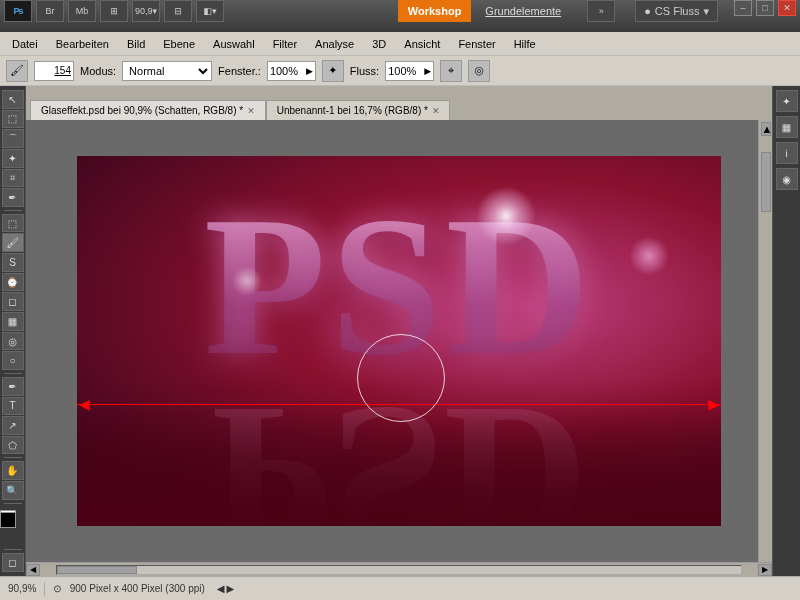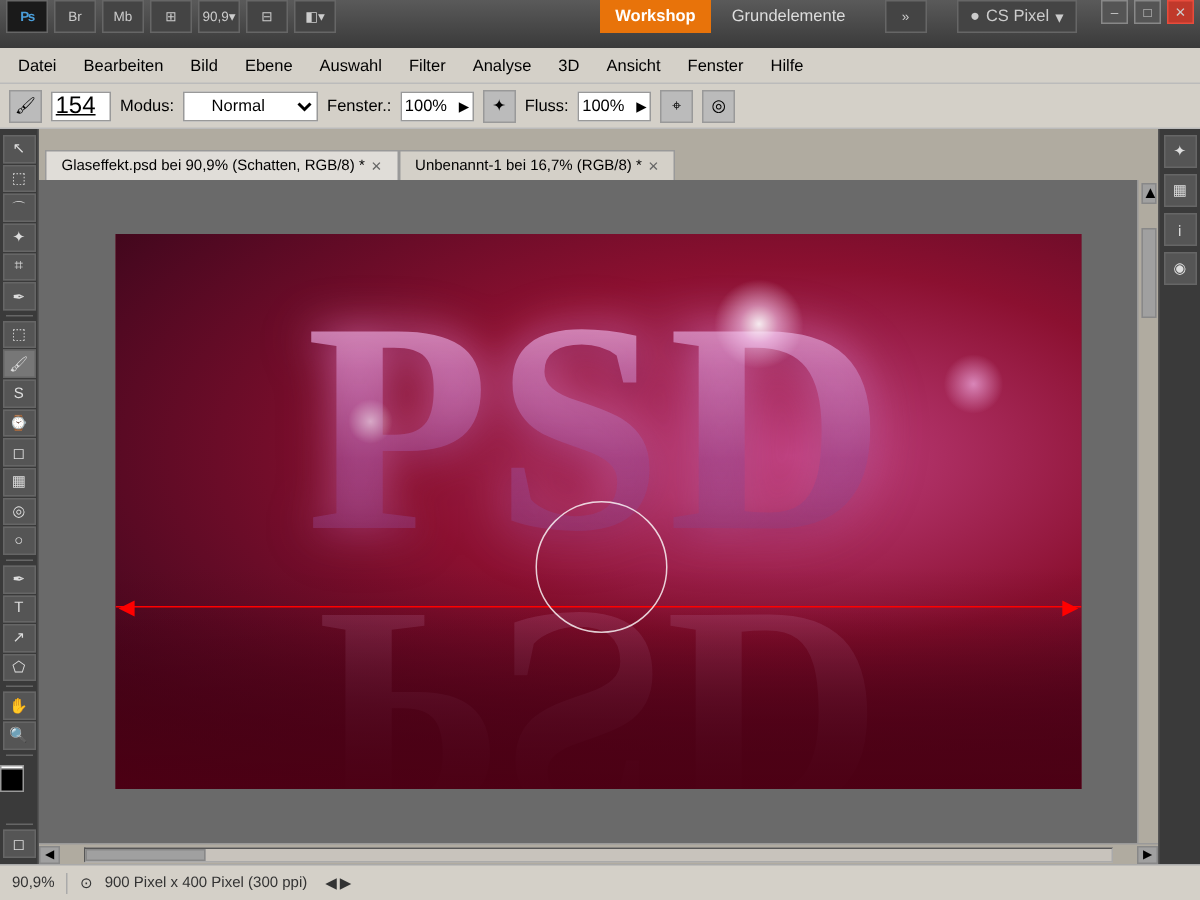--- a/index.html
+++ b/index.html
@@ -19,21 +19,21 @@
       width: 28px; height: 22px; background: #444; border: 1px solid #666;
       display: flex; align-items: center; justify-content: center;
       font-size: 9px; color: #ccc; cursor: pointer;
     }
     .workspace-btn {
       padding: 2px 10px; height: 22px; background: #e8730a; border: none;
       color: #fff; font-size: 11px; font-weight: bold; cursor: pointer;
     }
     .grundelemente-btn {
       padding: 2px 10px; height: 22px; background: transparent; border: none;
-      color: #ddd; font-size: 11px; cursor: pointer;
+      color: #ddd; font-size: 11px; cursor: pointer; text-decoration: underline;
     }
     .cs-live-btn {
       padding: 2px 8px; height: 22px; background: #444; border: 1px solid #666;
       color: #ccc; font-size: 11px; cursor: pointer; display: flex; align-items: center; gap: 4px;
     }
     .title-spacer { flex: 1; }
     .win-btn { width: 18px; height: 16px; display: flex; align-items: center; justify-content: center; border: 1px solid #888; background: #555; color: #ccc; font-size: 9px; cursor: pointer; }
     .win-btn.close { background: #c0392b; border-color: #e74c3c; }
 
     
@@ -52,24 +52,24 @@
       width: 800px; height: 30px; background: #d4d0c8;
       display: flex; align-items: center; padding: 0 6px; gap: 6px;
       border-bottom: 1px solid #bbb;
     }
     .options-tool-icon {
       width: 22px; height: 22px; border: 1px solid #999; background: #bbb;
       display: flex; align-items: center; justify-content: center; font-size: 11px; cursor: pointer;
     }
     .options-input {
       width: 40px; height: 20px; border: 1px solid #999; background: #fff;
-      text-align: left; font-size: 16px; padding: 0 2px; text-decoration: underline;
+      text-align: right; font-size: 10px; padding: 0 2px; text-decoration: underline;
     }
     .options-select {
-      height: 20px; border: 1px solid #999; background: #fff; font-size: 11px; padding: 0 14px;
+      height: 20px; border: 1px solid #999; background: #fff; font-size: 11px; padding: 0 2px;
     }
 
     
     #main-area {
       display: flex; width: 800px; height: calc(600px - 32px - 24px - 30px - 24px);
     }
 
     
     #left-toolbar {
       width: 26px; background: #3a3a3a; border-right: 1px solid #555;
@@ -203,21 +203,21 @@
   <div class="title-btn">⊟</div>
   <div class="title-btn">◧▾</div>
   <div class="title-spacer"></div>
   <button class="workspace-btn">Workshop</button>
   <button class="grundelemente-btn">Grundelemente</button>
   <div style="width:8px"></div>
   <div class="title-btn">»</div>
   <div style="width:12px"></div>
   <button class="cs-live-btn">
     <span>●</span>
-    <span>CS Pixel</span>
+    <span>CS Fluss</span>
     <span>▾</span>
   </button>
   <div style="width:8px"></div>
   <div class="win-btn">–</div>
   <div class="win-btn">□</div>
   <div class="win-btn close">✕</div>
 </div>
 
 <div id="menu-bar">
   <div class="menu-item">Datei</div>

